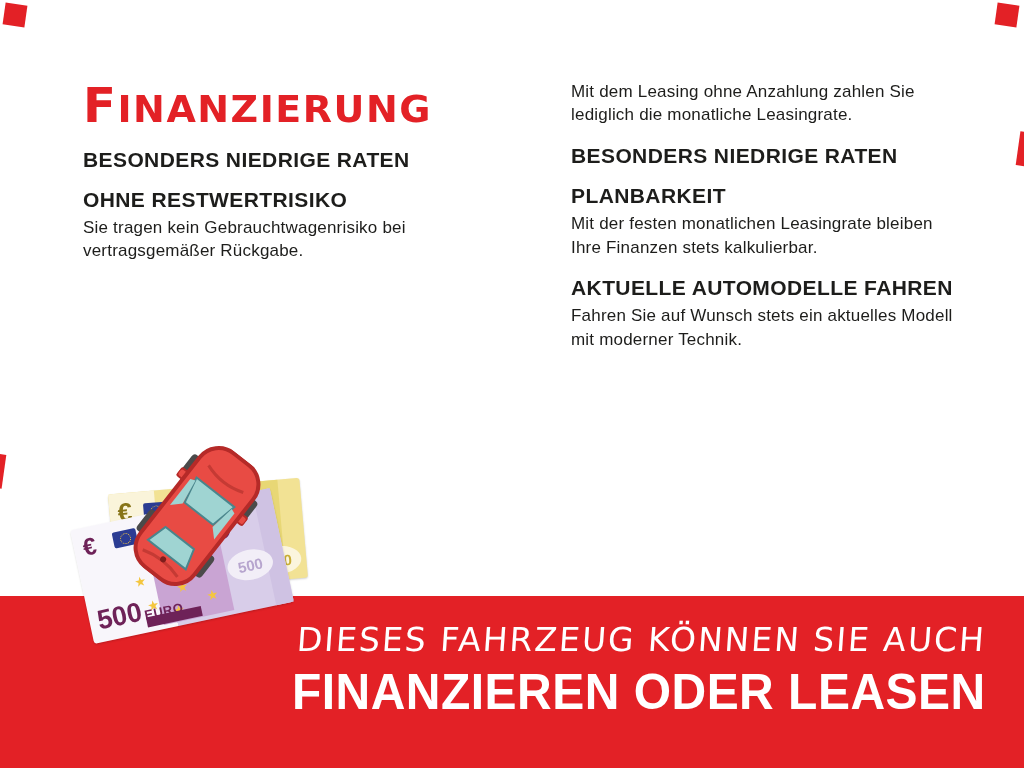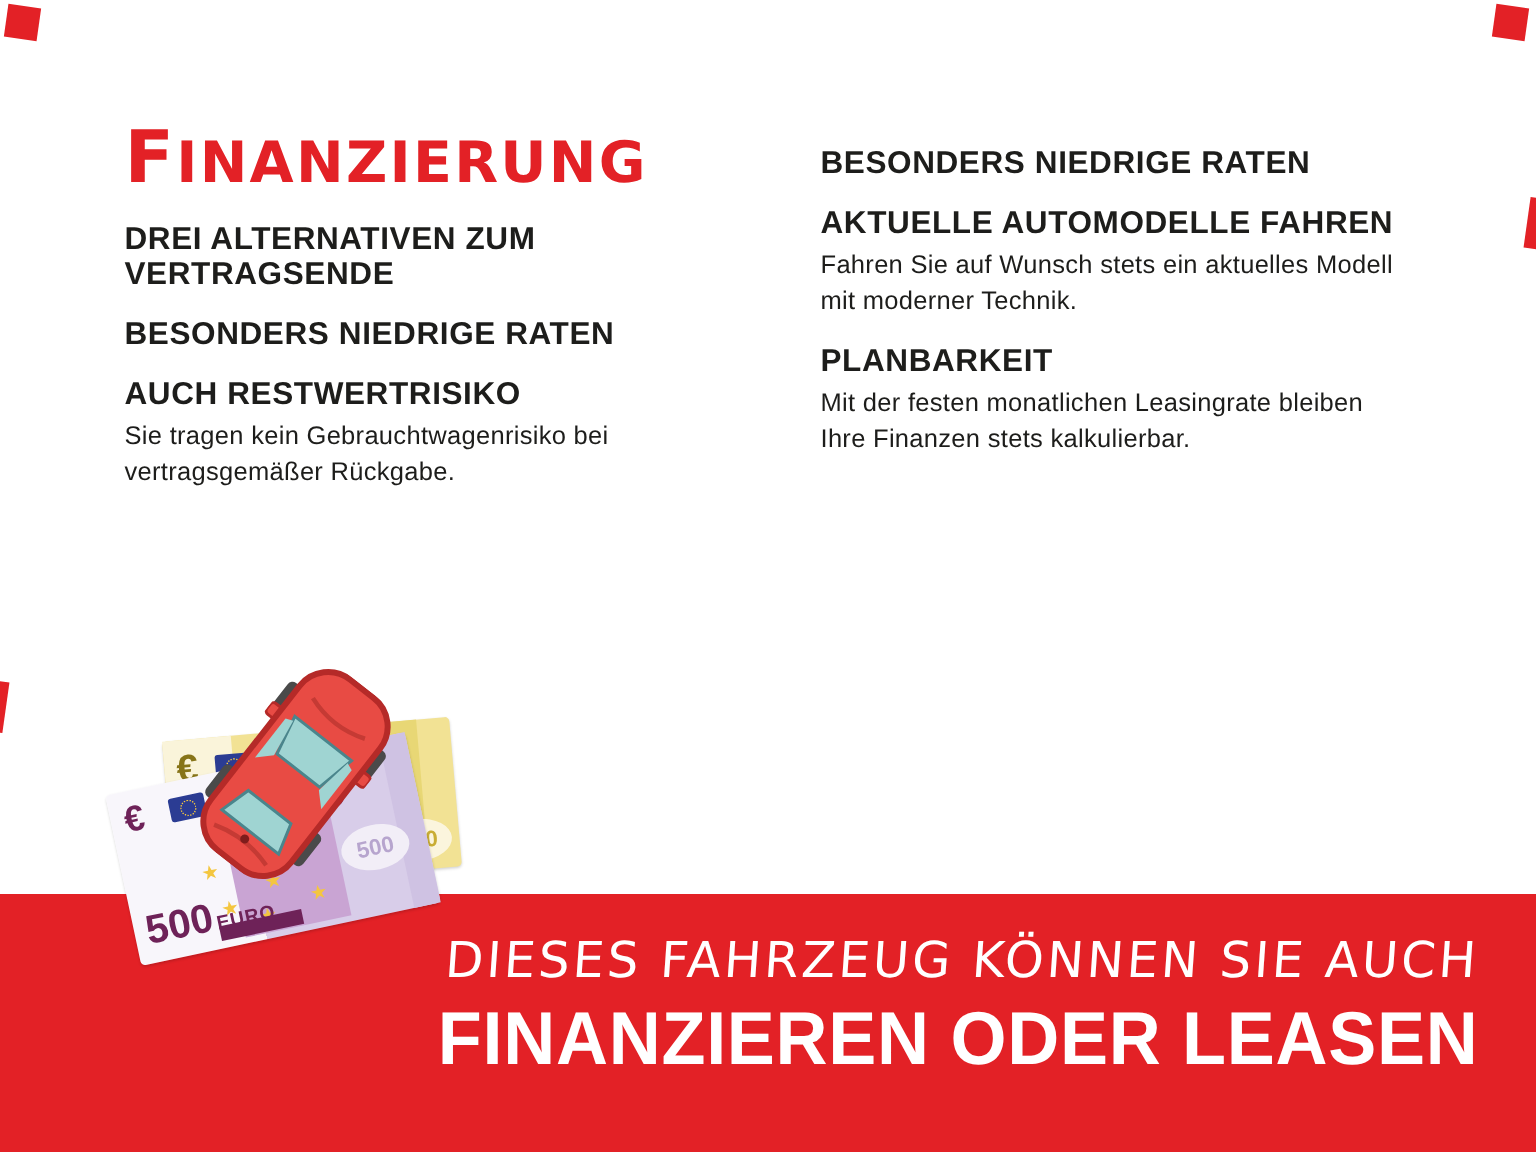--- a/index.html
+++ b/index.html
@@ -8,21 +8,21 @@
   .page { position:relative; width:1024px; height:768px; background:#ffffff; overflow:hidden; }
 
   
   .mark { position:absolute; background:#e32126; transform:rotate(8deg); }
   .mark.tl { left:4px;  top:4px;  width:22px; height:22px; }
   .mark.tr { left:996px; top:4px; width:22px; height:22px; }
   .mark.el { left:-8px; top:454px; width:12px; height:34px; }
   .mark.er { left:1018px; top:132px; width:12px; height:34px; }
 
   
-  .content { position:absolute; left:83px; top:80px; display:flex; gap:24px; }
+  .content { position:absolute; left:83px; top:80px; display:flex; gap:48px; }
   .col.left  { width:440px; }
   .col.right { width:430px; }
   .col-title { margin:0 0 10px 0; color:#e32126; font-family:"DejaVu Sans", sans-serif;
                font-weight:bold; font-size:38px; line-height:1.05; letter-spacing:1.5px;
                text-transform:uppercase; }
   .col-title::first-letter { font-size:127%; }
   .sec h2 { margin:17px 0 5px 0; color:#1d1d1b; font-size:21px; line-height:1.1;
             font-weight:bold; letter-spacing:0.4px; }
   .sec p  { margin:0; color:#1d1d1b; font-size:17px; line-height:1.38;
             letter-spacing:0.2px; white-space:pre-line; }
@@ -85,49 +85,50 @@
   <div class="mark tl"></div>
   <div class="mark tr"></div>
   <div class="mark el"></div>
   <div class="mark er"></div>
 
   <div class="content">
 
     <section class="col left">
       <h1 class="col-title">Finanzierung</h1>
       <div class="sec">
-        <h2>DREI ALTERNATIVEN ZUM VERTRAGSENDE</h2>
       </div>
       <div class="sec">
         <h2>BESONDERS NIEDRIGE RATEN</h2>
       </div>
       <div class="sec">
       </div>
       <div class="sec">
-        <h2>AUCH RESTWERTRISIKO</h2>
+        <h2>OHNE RESTWERTRISIKO</h2>
         <p>Sie tragen kein Gebrauchtwagenrisiko bei
 vertragsgemäßer Rückgabe.</p>
       </div>
     </section>
 
     <section class="col right">
       <div class="sec">
+        <p>Mit dem Leasing ohne Anzahlung zahlen Sie
+lediglich die monatliche Leasingrate.</p>
       </div>
       <div class="sec">
         <h2>BESONDERS NIEDRIGE RATEN</h2>
+      </div>
+      <div class="sec">
+        <h2>PLANBARKEIT</h2>
+        <p>Mit der festen monatlichen Leasingrate bleiben
+Ihre Finanzen stets kalkulierbar.</p>
       </div>
       <div class="sec">
         <h2>AKTUELLE AUTOMODELLE FAHREN</h2>
         <p>Fahren Sie auf Wunsch stets ein aktuelles Modell
 mit moderner Technik.</p>
-      </div>
-      <div class="sec">
-        <h2>PLANBARKEIT</h2>
-        <p>Mit der festen monatlichen Leasingrate bleiben
-Ihre Finanzen stets kalkulierbar.</p>
       </div>
     </section>
 
   </div>
 
   <footer class="banner">
     <div class="banner-text">
       <div class="banner-line1">DIESES FAHRZEUG KÖNNEN SIE AUCH</div>
       <div class="banner-line2">FINANZIEREN ODER LEASEN</div>
     </div>

